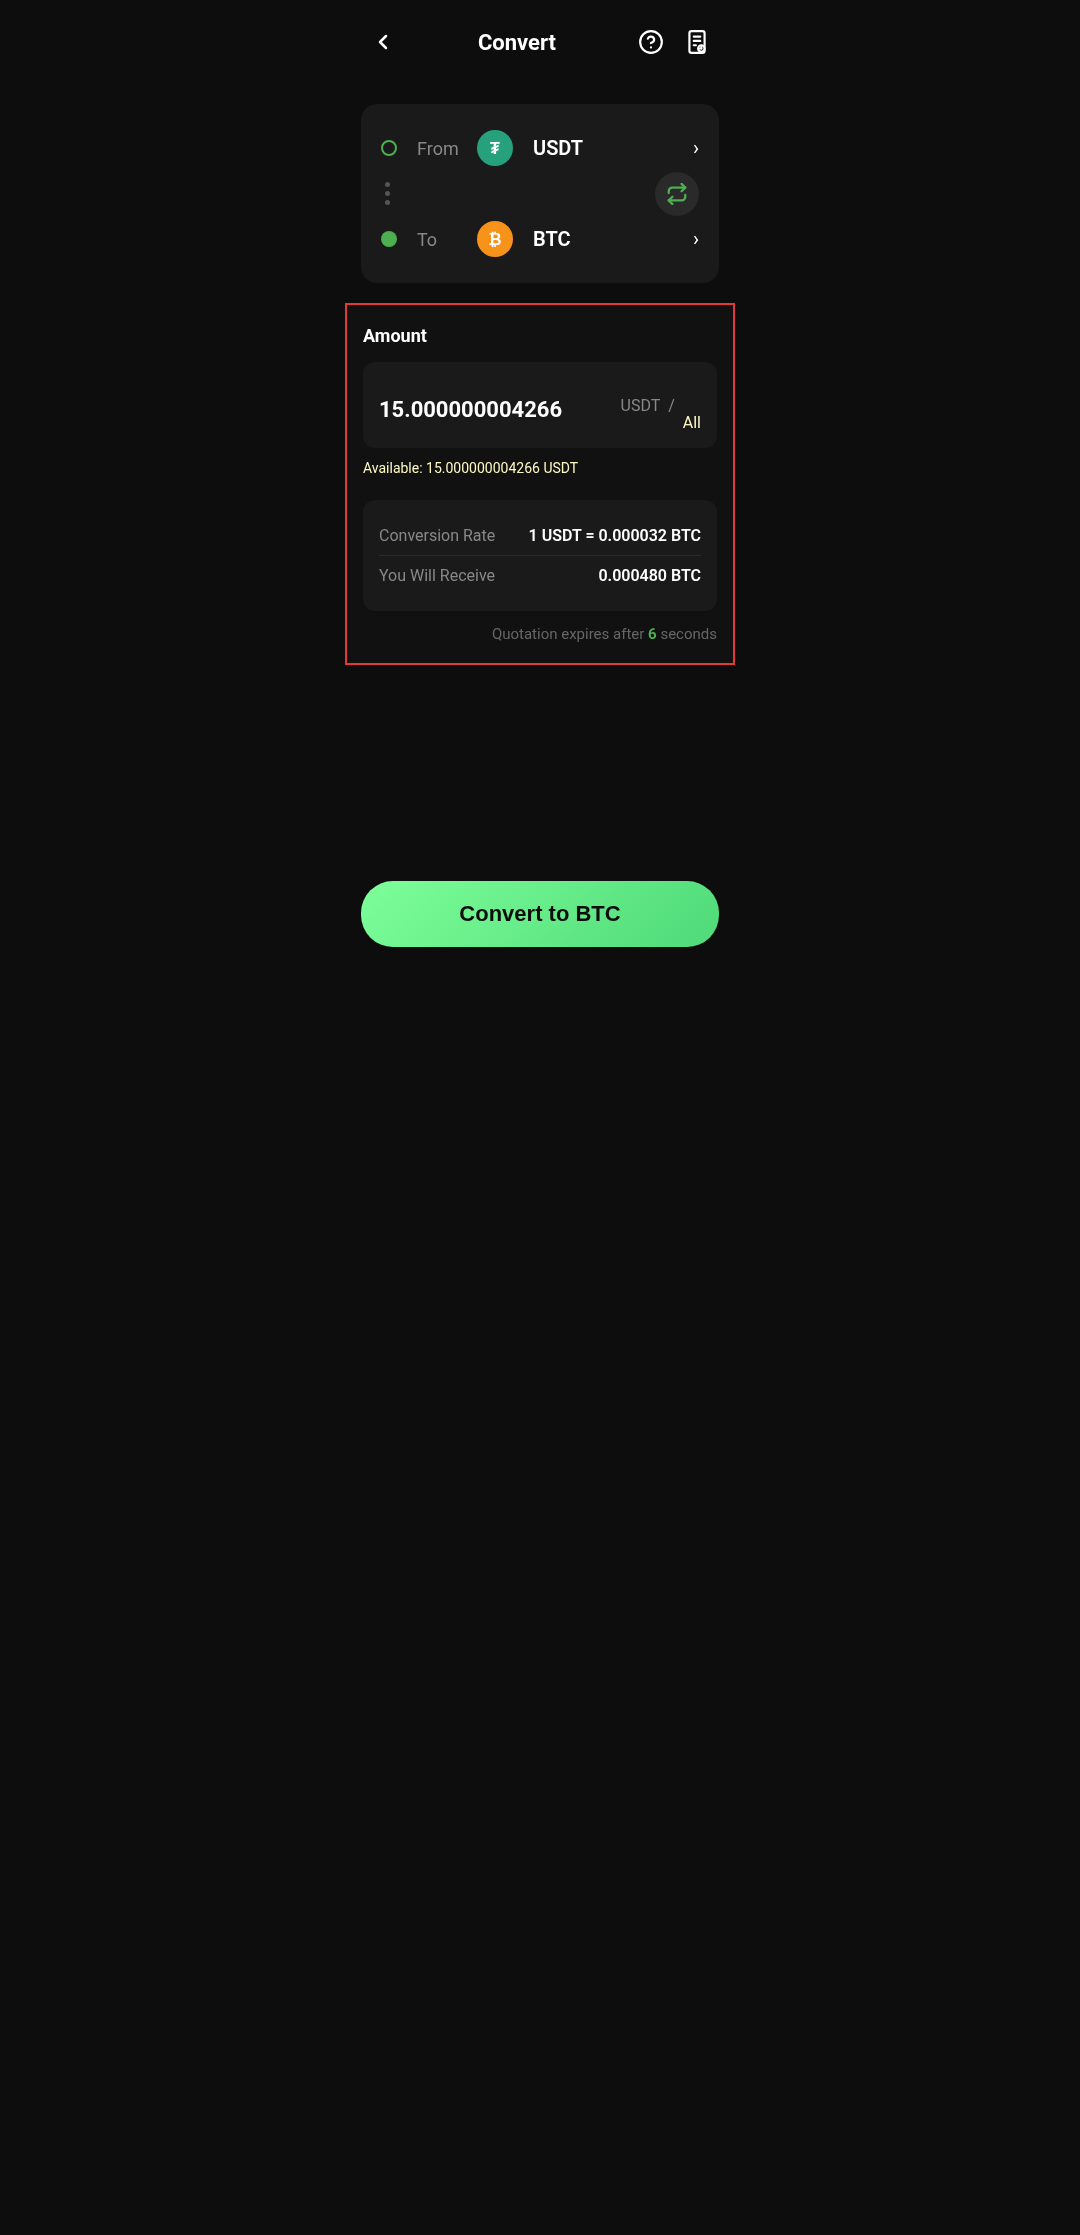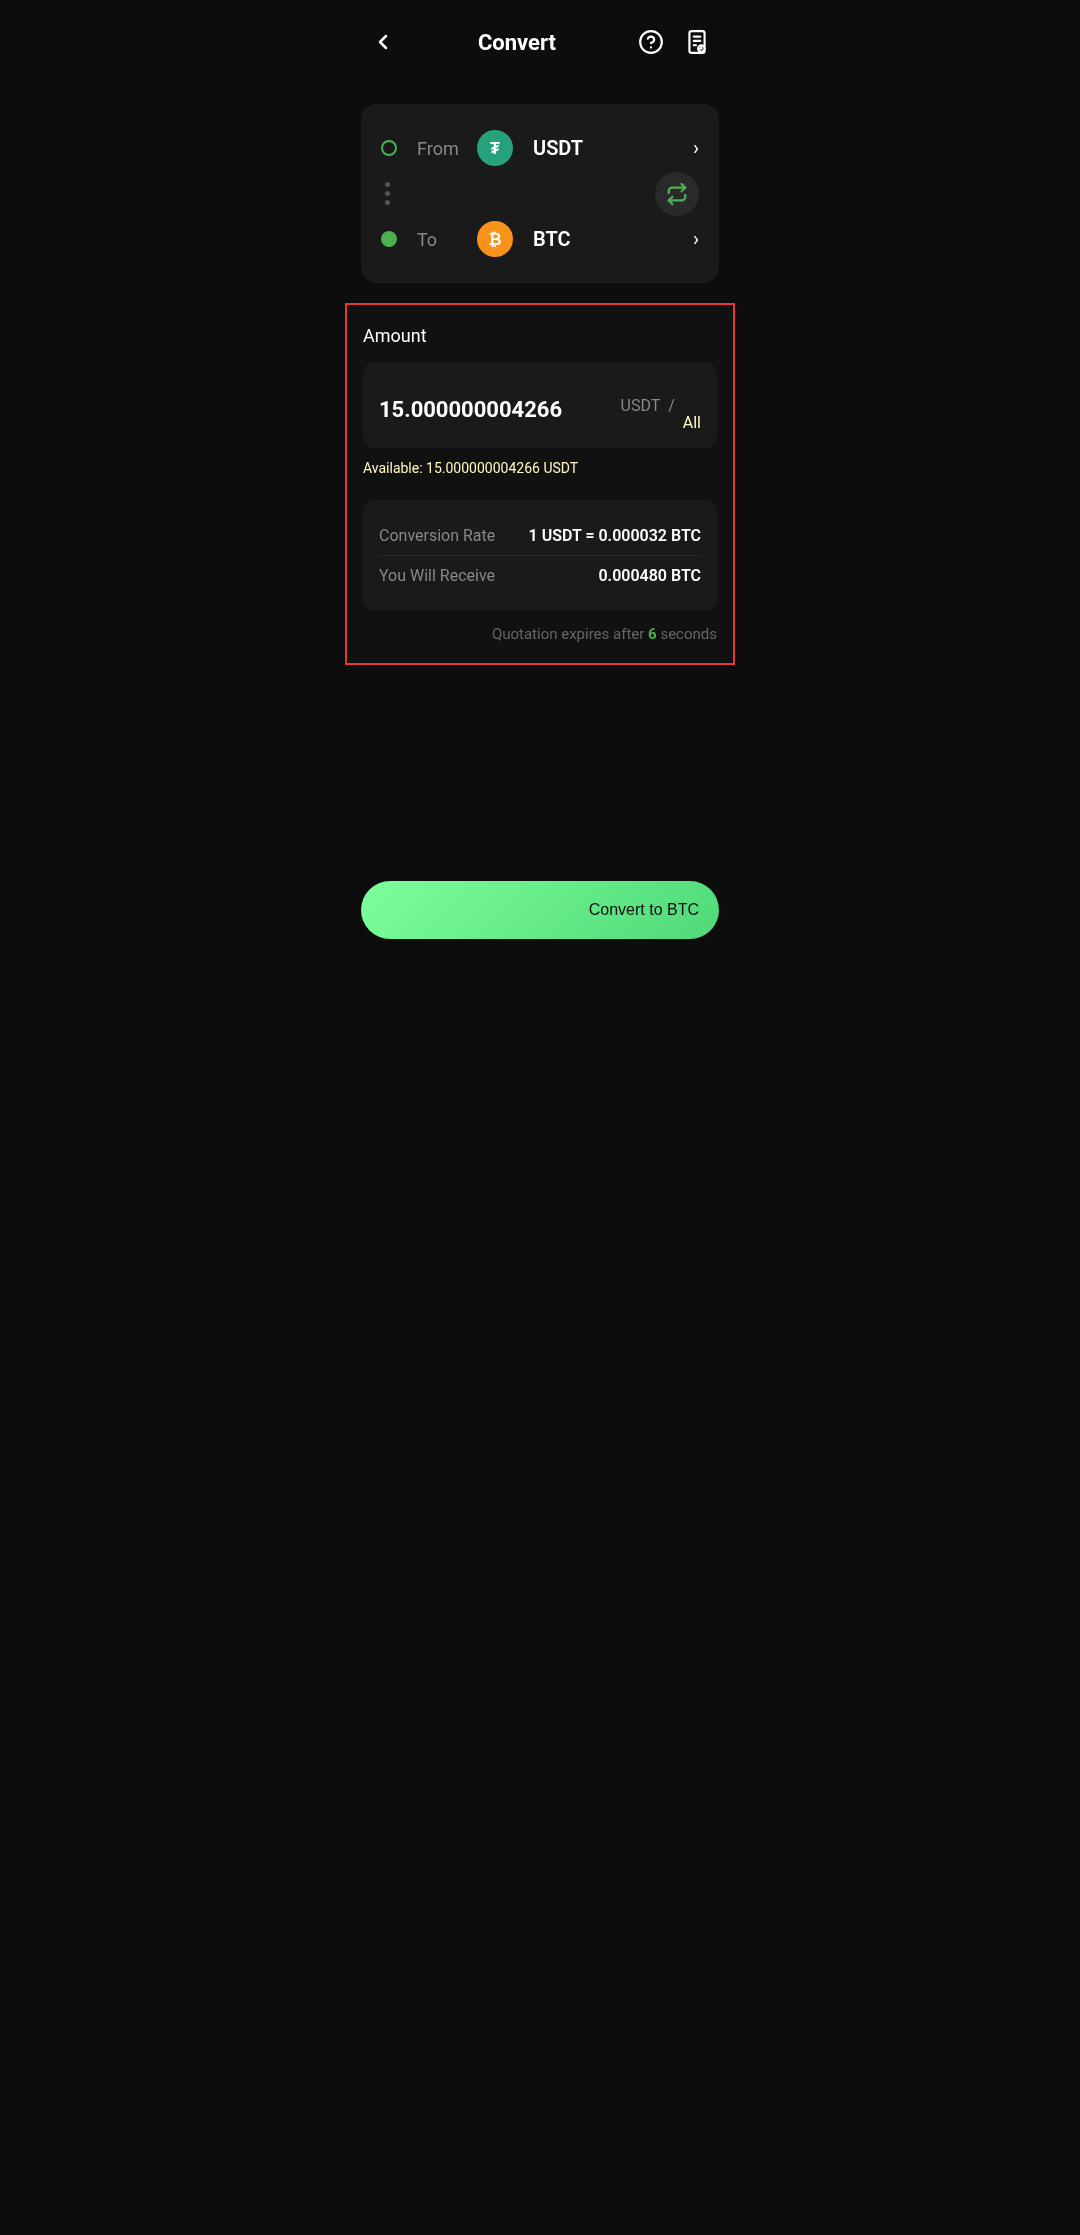--- a/index.html
+++ b/index.html
@@ -169,21 +169,21 @@
     
     .amount-section {
       margin: 0 0;
       background-color: #111111;
       border: 2px solid #e53935;
       padding: 20px 16px;
     }
 
     .amount-label {
       font-size: 18px;
-      font-weight: 400;
+      font-weight: 700;
       color: #ffffff;
       margin-bottom: 16px;
     }
 
     .amount-input-row {
       background-color: #1a1a1a;
       border-radius: 12px;
       display: flex;
       align-items: center;
       justify-content: space-between;
@@ -269,25 +269,25 @@
       padding: 16px 16px 32px;
       background-color: #0d0d0d;
     }
 
     .convert-btn {
       width: 100%;
       padding: 20px;
       background: linear-gradient(135deg, #7dff9a, #4fd978);
       border: none;
       border-radius: 32px;
-      font-size: 16px;
-      font-weight: 400;
+      font-size: 22px;
+      font-weight: 700;
       color: #0d0d0d;
       cursor: pointer;
-      text-align: right;
+      text-align: center;
     }
 
     
     .page {
       display: flex;
       flex-direction: column;
       min-height: 805px;
     }
   </style>
 </head>

